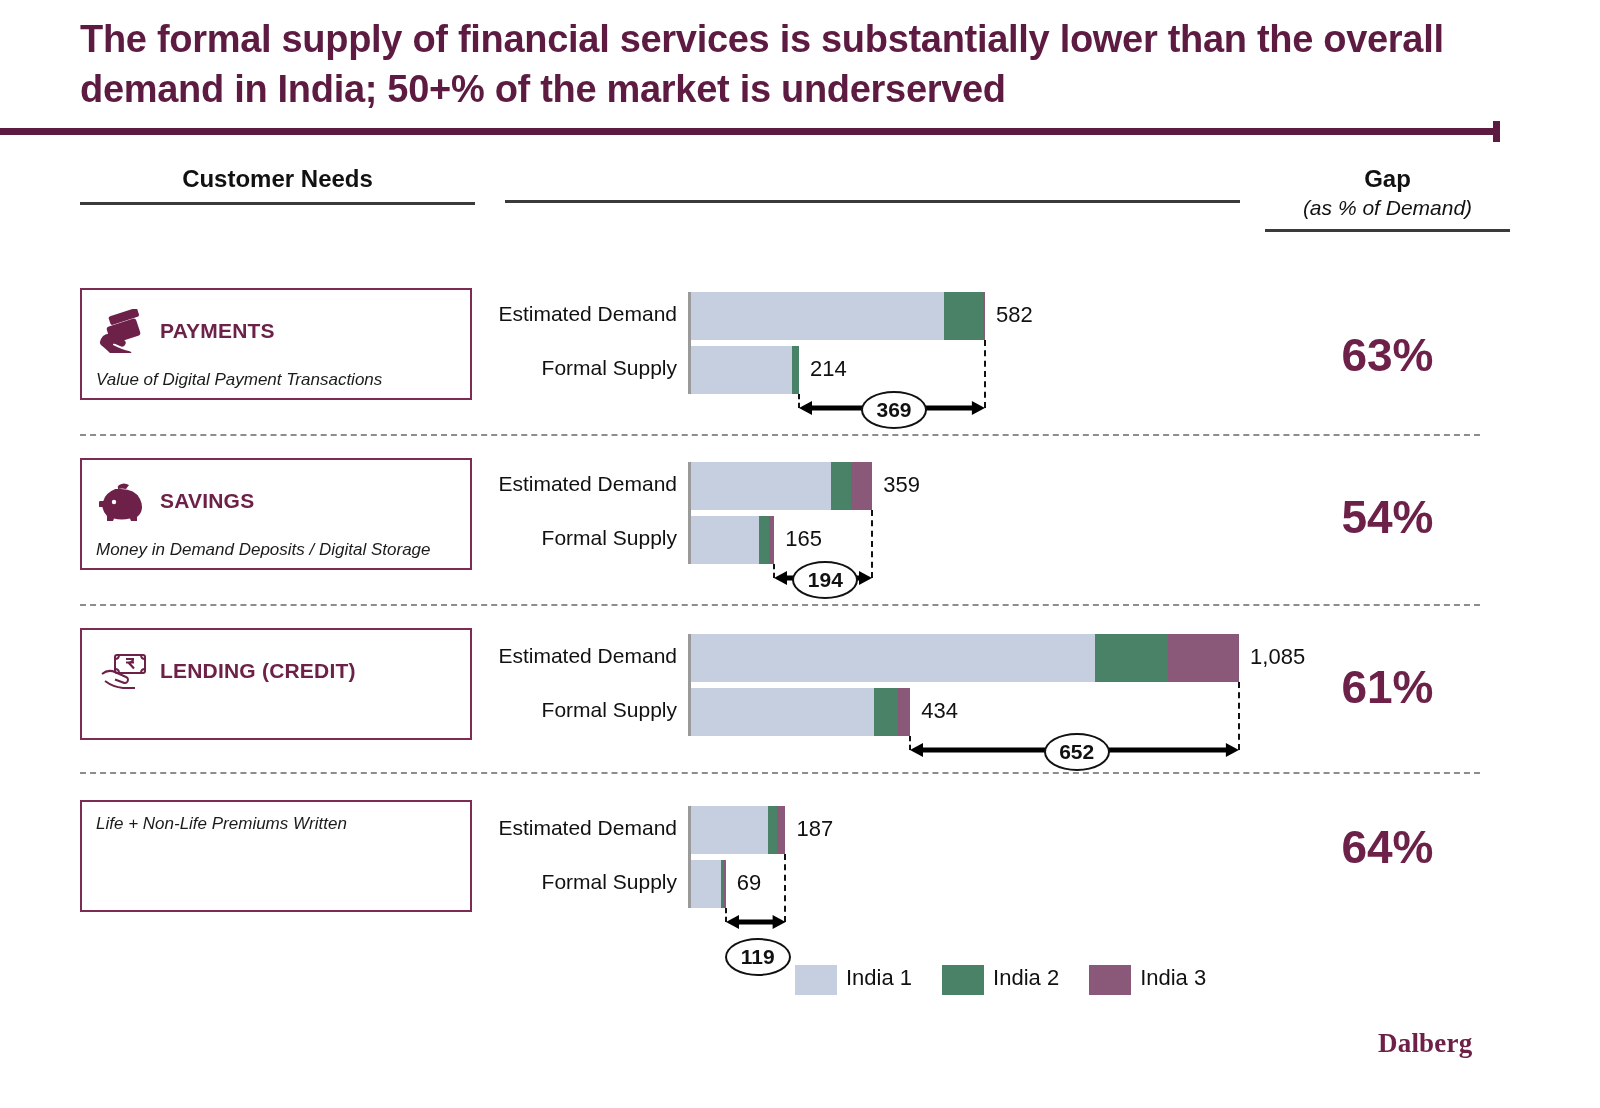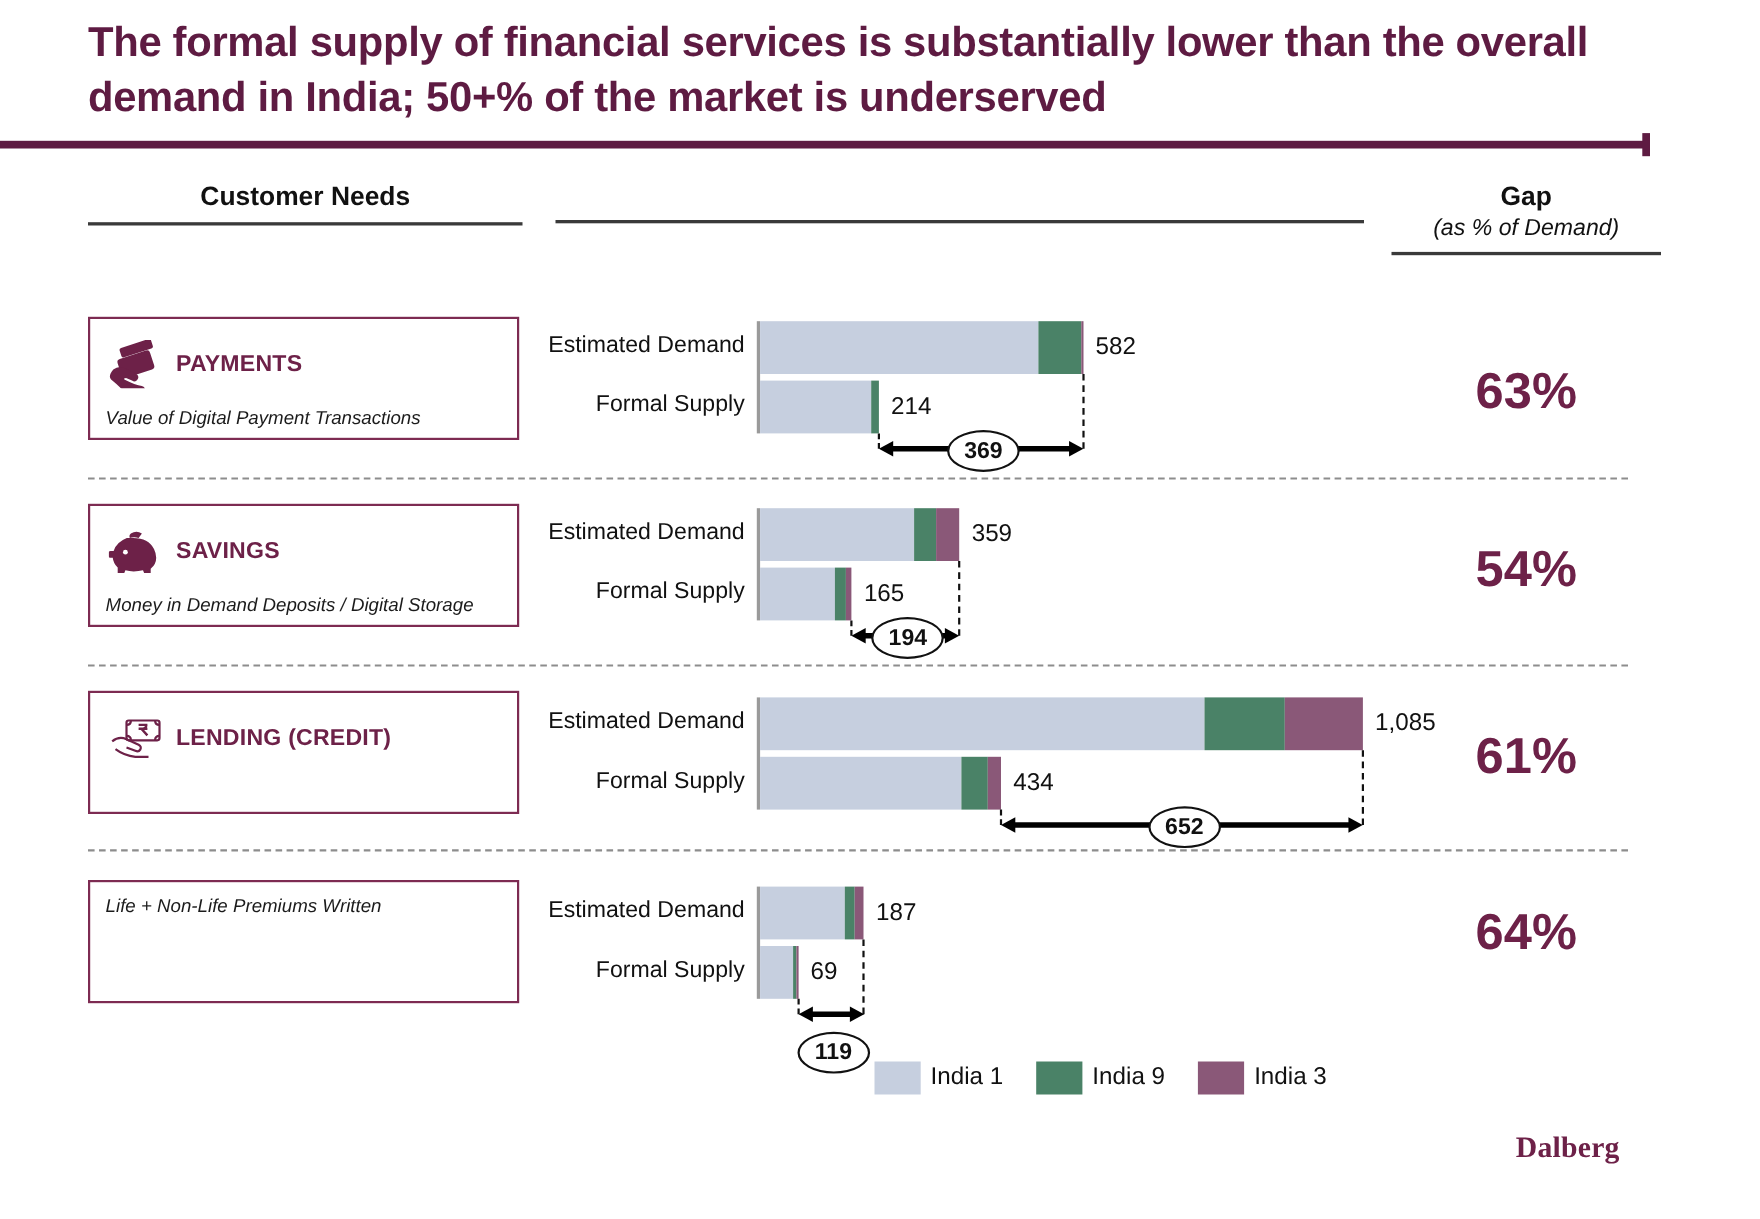--- a/index.html
+++ b/index.html
@@ -268,21 +268,21 @@
     <div class="gapnum" style="left: 724.66px; top: 938px;">119</div>
   </div>
 
 <div class="legend">
   <div class="item">
     <span class="swatch" style="background:#c6cfdf;"></span>
     <span>India 1</span>
   </div>
   <div class="item">
     <span class="swatch" style="background:#4a8267;"></span>
-    <span>India 9</span>
+    <span>India 2</span>
   </div>
   <div class="item">
     <span class="swatch" style="background:#8a5878;"></span>
     <span>India 3</span>
   </div>
 </div>
 
 <div class="logo">Dalberg</div>
 
 </body></html>

